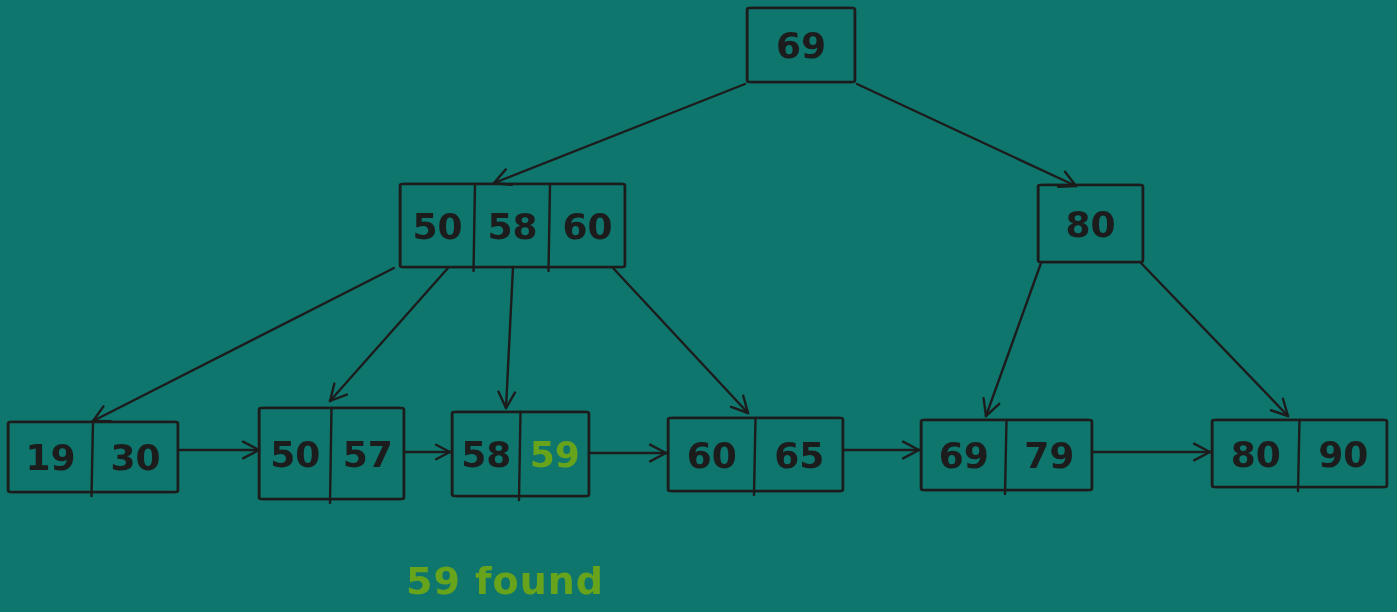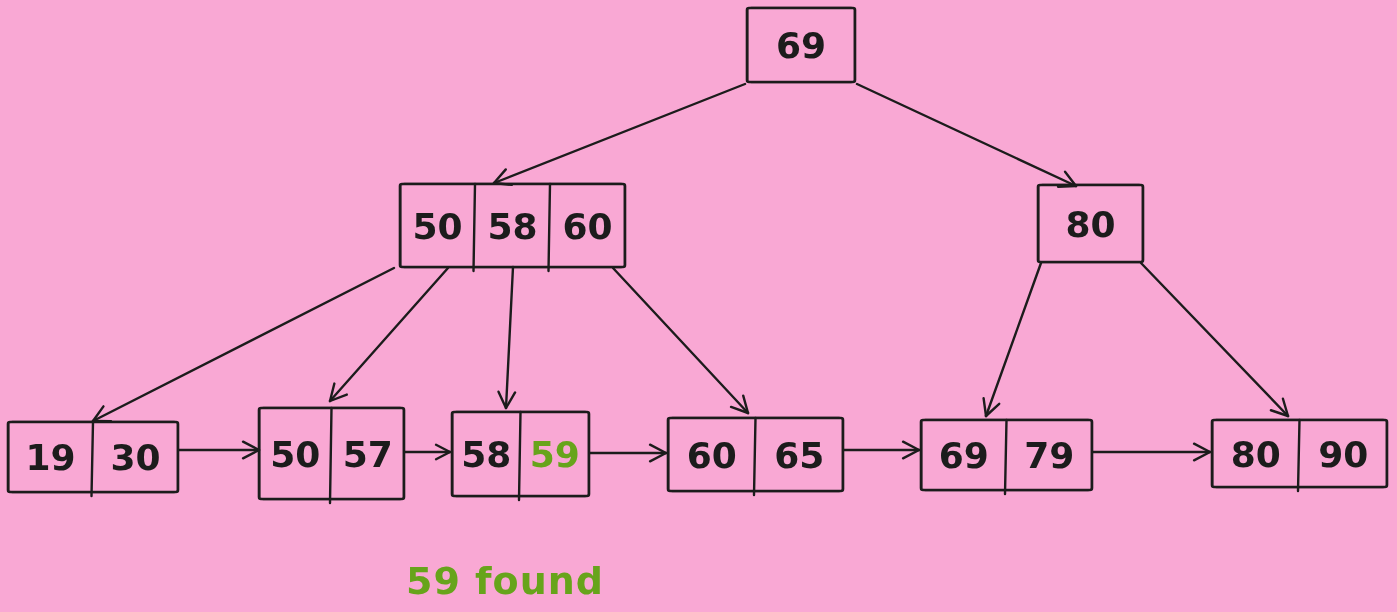--- a/index.html
+++ b/index.html
@@ -8,21 +8,21 @@
     background: #ffffff;
     width: 1397px;
     height: 612px;
     overflow: hidden;
     font-family: "DejaVu Sans", "Liberation Sans", sans-serif;
   }
   .canvas-wrap {
     position: relative;
     width: 1397px;
     height: 612px;
-    background: #f9a8d4;
+    background: #0f766e;
   }
   svg text {
     font-family: "DejaVu Sans", "Liberation Sans", sans-serif;
     font-weight: bold;
   }
   svg .cell-text { font-size: 36px; }
   svg .caption-text { font-size: 38px; letter-spacing: 1px; }
 </style>
 </head>
 <body>

